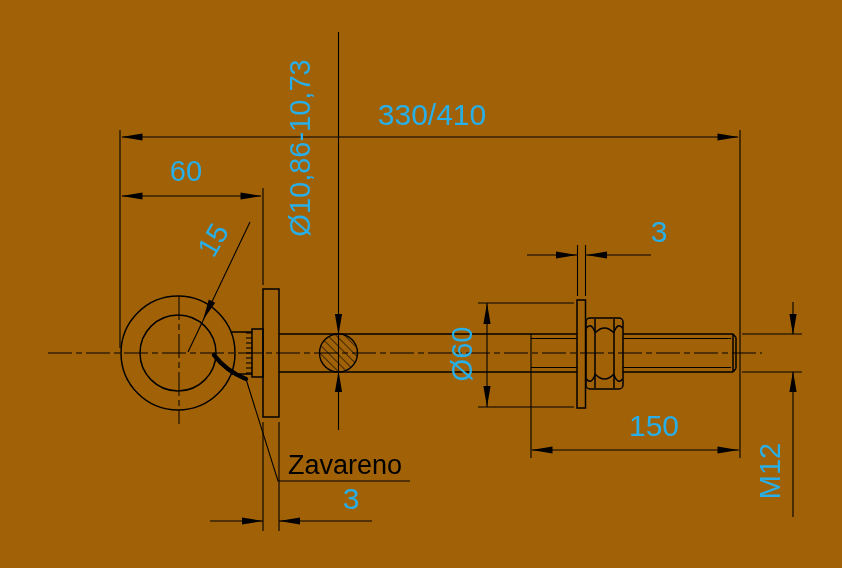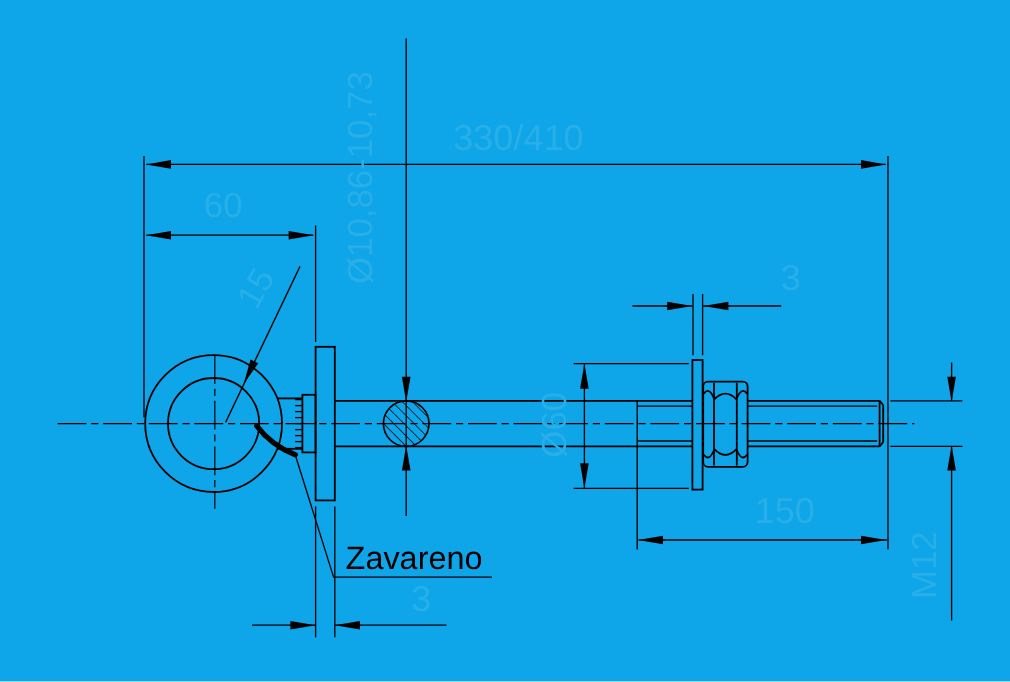--- a/index.html
+++ b/index.html
@@ -1,16 +1,16 @@
 <!DOCTYPE html>
 <html><head>
 <meta charset="utf-8">
 <style>
   html,body{margin:0;padding:0;background:#ffffff;}
-  .stage{width:842px;height:568px;position:relative;background:#0ea5e9;overflow:hidden;}
+  .stage{width:842px;height:568px;position:relative;background:#a16207;overflow:hidden;}
   svg{display:block;}
   text{font-family:"Liberation Sans","DejaVu Sans",sans-serif;}
   .dimtxt{fill:#29AFE8;font-size:30px;}
   .dimtxt-sm{fill:#29AFE8;font-size:29px;}
   .blktxt{fill:#000000;font-size:27px;}
   .geo{stroke:#000000;stroke-width:1.5;fill:none;}
   .thin{stroke:#000000;stroke-width:1.1;fill:none;}
   .cl{stroke:#000000;stroke-width:1;fill:none;stroke-dasharray:24 4 6 4;}
   .arr{fill:#000000;stroke:none;}
   .weld{stroke:#000000;stroke-width:4.5;fill:none;stroke-linecap:round;}

